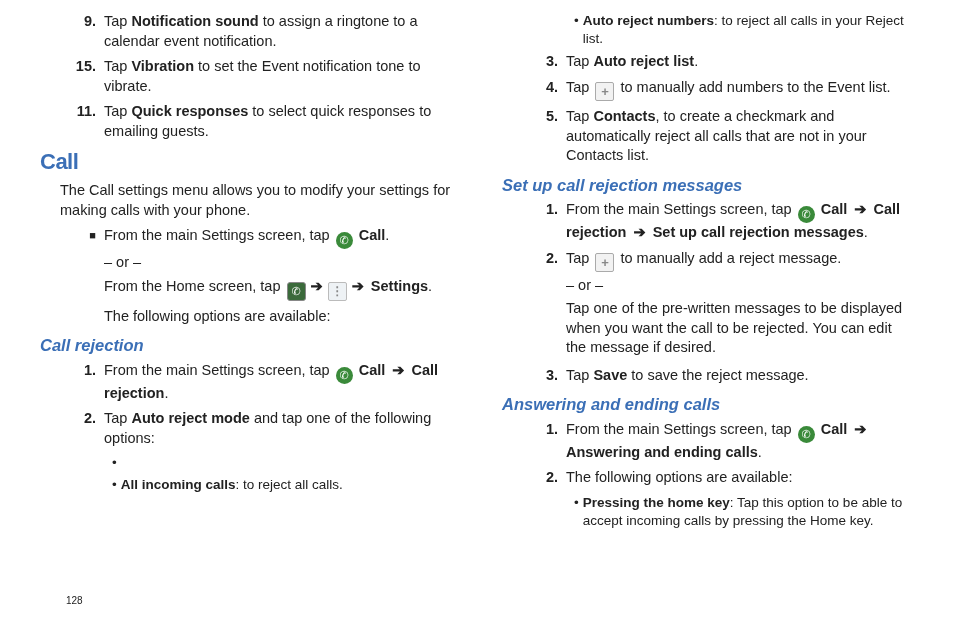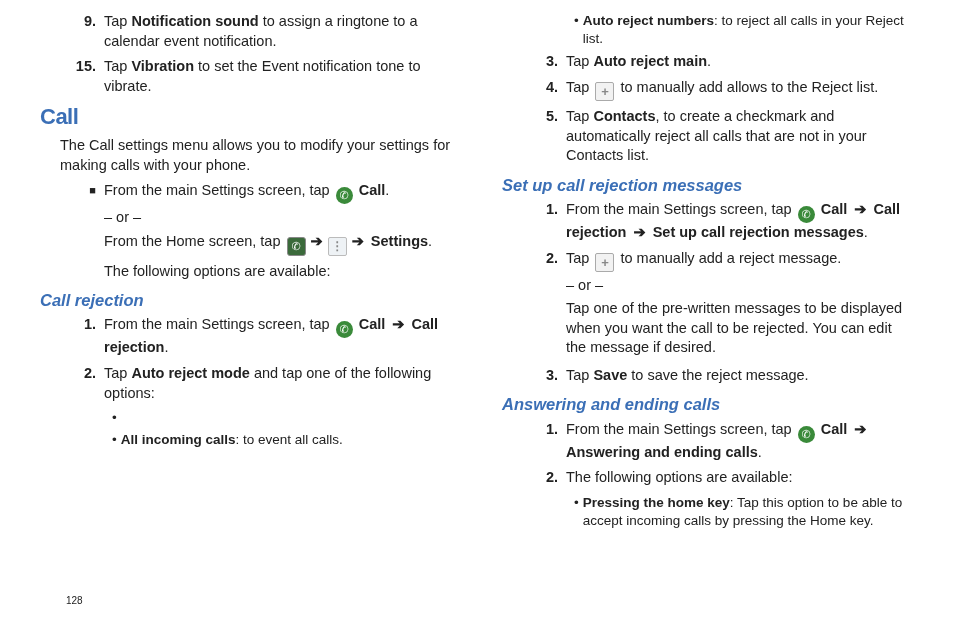--- a/index.html
+++ b/index.html
@@ -157,20 +157,26 @@
       </div>
     </div>
 
     <div class="num-row">
       <div class="num">15.</div>
       <div class="body">
         <span>Tap </span><b>Vibration</b><span> to set the Event notification tone to vibrate.</span>
       </div>
     </div>
 
+    <div class="num-row">
+      <div class="num">11.</div>
+      <div class="body">
+        <span>Tap </span><b>Quick responses</b><span> to select quick responses to emailing guests.</span>
+      </div>
+    </div>
 
     <div class="h-call">Call</div>
     <div class="intro">The Call settings menu allows you to modify your settings for making calls with your phone.</div>
 
     <div class="bullet-row">
       <div class="sq">■</div>
       <div class="body">
         <span>From the main Settings screen, tap </span><span class="ic ic-phone-circle">✆</span><b> Call</b><span>.</span>
         <div style="margin:4px 0;">– or –</div>
         <div style="margin-bottom:6px;">
@@ -195,43 +201,43 @@
         <span>Tap </span><b>Auto reject mode</b><span> and tap one of the following options:</span>
       </div>
     </div>
 
     <div class="dot-row">
       <div class="dot">•</div>
     </div>
 
     <div class="dot-row">
       <div class="dot">•</div>
-      <div class="body"><b class="cond">All incoming calls</b><span>: to event all calls.</span></div>
+      <div class="body"><b class="cond">All incoming calls</b><span>: to reject all calls.</span></div>
     </div>
 
   </div>
 
   <div class="col">
 
     <div class="dot-row">
       <div class="dot">•</div>
       <div class="body"><b class="cond">Auto reject numbers</b><span>: to reject all calls in your Reject list.</span></div>
     </div>
 
     <div class="num-row">
       <div class="num">3.</div>
       <div class="body">
-        <span>Tap </span><b>Auto reject main</b><span>.</span>
+        <span>Tap </span><b>Auto reject list</b><span>.</span>
       </div>
     </div>
 
     <div class="num-row">
       <div class="num">4.</div>
       <div class="body">
-        <span>Tap </span><span class="ic ic-plus">+</span><span> to manually add allows to the Reject list.</span>
+        <span>Tap </span><span class="ic ic-plus">+</span><span> to manually add numbers to the Event list.</span>
       </div>
     </div>
 
     <div class="num-row">
       <div class="num">5.</div>
       <div class="body">
         <span>Tap </span><b>Contacts</b><span>, to create a checkmark and automatically reject all calls that are not in your Contacts list.</span>
       </div>
     </div>
 

